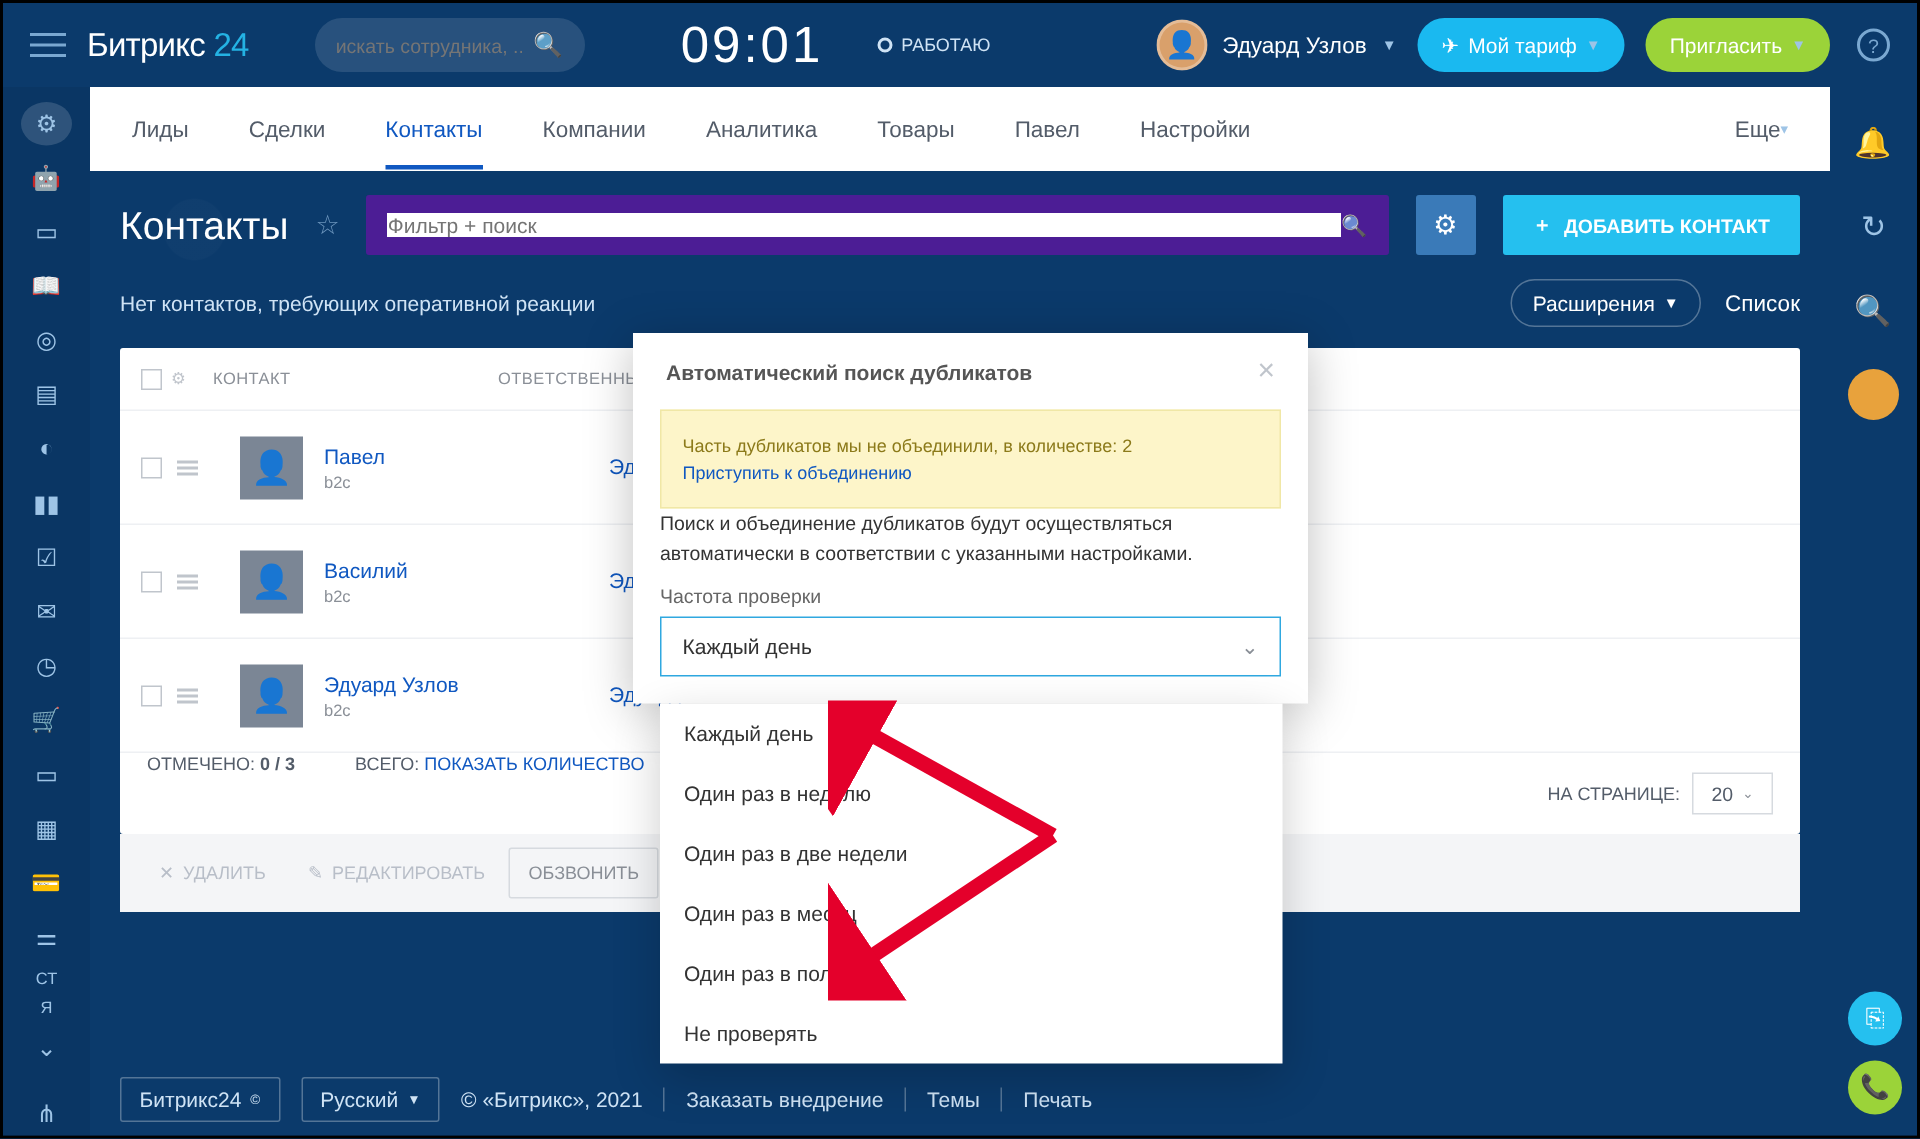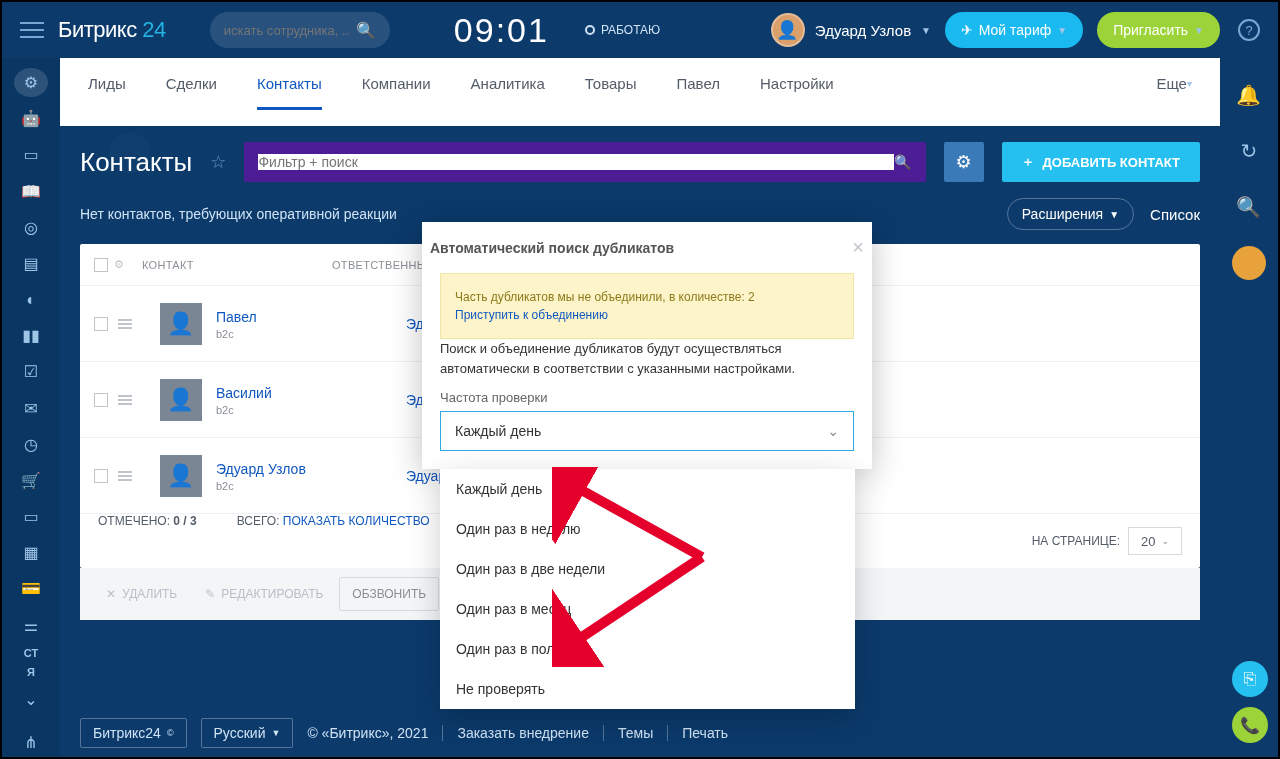--- a/index.html
+++ b/index.html
@@ -22,26 +22,26 @@
 .user{display:flex;align-items:center;gap:10px;font-size:15px}
 .avatar{width:34px;height:34px;border-radius:50%;background:#d9a06b;border:2px solid rgba(255,255,255,.3);display:flex;align-items:center;justify-content:center;font-size:18px}
 .chev{font-size:10px;color:#9ec4e6}
 .btn{height:36px;border-radius:18px;display:flex;align-items:center;padding:0 16px;font-size:14px;gap:6px;cursor:pointer;border:none;color:#fff}
 .btn-tarif{background:#1ab9f0}
 .btn-invite{background:#9bd339;color:#fff}
 .help-ic{width:22px;height:22px;border:2px solid #7aa8d1;border-radius:50%;display:flex;align-items:center;justify-content:center;font-size:13px;color:#7aa8d1;margin-left:4px}
 .left-rail{position:absolute;left:0;top:56px;bottom:0;width:58px;background:rgba(0,0,0,.06);display:flex;flex-direction:column;align-items:center;padding-top:10px;gap:7px;z-index:2}
 .rail-ic{width:34px;height:34px;border-radius:50%;display:flex;align-items:center;justify-content:center;color:#9ec4e6;font-size:16px;cursor:pointer}
 .rail-ic.active{background:rgba(255,255,255,.15)}
-.rail-txt{color:#9ec4e6;font-size:11px;font-weight:700}
+.rail-txt{color:#9ec4e6;font-size:11px;font-weight:400}
 .right-rail{position:absolute;right:0;top:56px;bottom:0;width:58px;display:flex;flex-direction:column;align-items:center;padding-top:20px;gap:22px;z-index:2}
 .right-rail .rail-ic{color:#9ec4e6;font-size:20px}
 .rr-avatar{width:34px;height:34px;border-radius:50%;background:#e8a23c}
 .main{position:absolute;left:58px;right:58px;top:56px;bottom:0;z-index:2}
-.tabs{background:#fff;height:68px;display:flex;align-items:flex-end;padding:16px 28px;gap:40px;font-size:15px;color:#535c69}
+.tabs{background:#fff;height:56px;display:flex;align-items:center;padding:0 28px;gap:40px;font-size:15px;color:#535c69}
 .tab{cursor:pointer;height:54px;display:flex;align-items:center;position:relative}
 .tab.active{color:#1058c1}
 .tab.active::after{content:"";position:absolute;bottom:0;left:0;right:0;height:3px;background:#1058c1}
 .page-head{display:flex;align-items:center;gap:18px;padding:16px 20px}
 .ptitle{color:#fff;font-size:26px;font-weight:300}
 .star{color:#6b94bc;font-size:18px}
 .filter{flex:1;background:#4c1d95;height:40px;display:flex;align-items:center;padding:0 14px;color:#8a8f97;font-size:14px;border-radius:2px}
 .filter input{flex:1;border:none;outline:none;font-size:14px}
 .gear-btn{width:40px;height:40px;background:#3a7ab8;display:flex;align-items:center;justify-content:center;color:#fff;font-size:18px;border-radius:2px;cursor:pointer}
 .add-btn{height:40px;background:#25c0ef;color:#fff;border:none;padding:0 20px;font-size:13px;font-weight:700;display:flex;align-items:center;gap:8px;border-radius:2px;cursor:pointer}
@@ -63,21 +63,21 @@
 .ctag{color:#8a8f97;font-size:11px;margin-top:2px}
 .resp a{color:#1058c1;font-size:14px;text-decoration:none}
 .gfoot{display:flex;height:54px;padding:0 18px;font-size:12px;color:#535c69}
 .gfoot .lnk{color:#1058c1;cursor:pointer}
 .pager{display:flex;align-items:center;gap:8px;margin-left:auto}
 .pgsel{border:1px solid #d6dadf;height:28px;width:54px;display:flex;align-items:center;justify-content:center;gap:6px;font-size:13px}
 .actbar{background:#f4f5f7;margin:0 20px;height:52px;display:flex;align-items:center;padding:0 14px;gap:4px}
 .actbtn{height:34px;padding:0 12px;display:flex;align-items:center;gap:6px;color:#b8bec8;font-size:12px;cursor:pointer}
 .actbtn.outlined{border:1px solid #d6dadf;border-radius:2px;color:#8a8f97}
 .modal{position:absolute;left:420px;top:220px;width:450px;background:#fff;box-shadow:0 6px 30px rgba(0,0,0,.25);z-index:50;font-size:14px;color:#333}
-.mhead{display:flex;align-items:center;padding:14px 8px;font-weight:700;color:#555}
+.mhead{display:flex;align-items:center;padding:14px 22px;font-weight:700;color:#555}
 .mclose{margin-left:auto;color:#c0c5cc;font-size:20px;cursor:pointer;font-weight:300}
 .mbody{padding:0 18px 18px}
 .notice{background:#fdf5c9;border:1px solid #f0e7a6;padding:14px;font-size:12px;line-height:1.5;margin-bottom:0}
 .notice .b{color:#8c7a1a}
 .notice a{color:#1058c1;text-decoration:none}
 .mdesc{font-size:13px;color:#333;line-height:1.5;margin-bottom:12px}
 .mlabel{font-size:13px;color:#666;margin-bottom:6px}
 .sel{border:1px solid #2fa8e0;height:40px;display:flex;align-items:center;padding:0 14px;justify-content:space-between;cursor:pointer}
 .sel .chev2{color:#8a8f97}
 .dd{background:#fff;box-shadow:0 10px 30px rgba(0,0,0,.2);position:absolute;left:438px;top:467px;width:415px;z-index:60}

